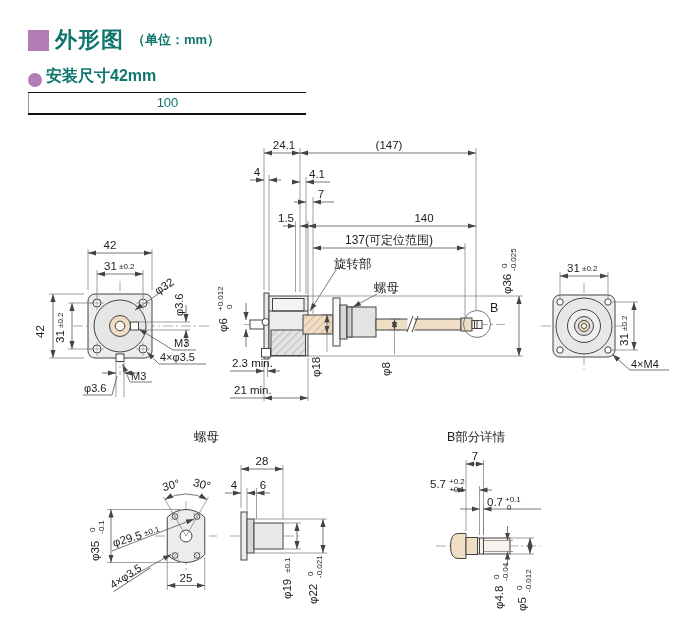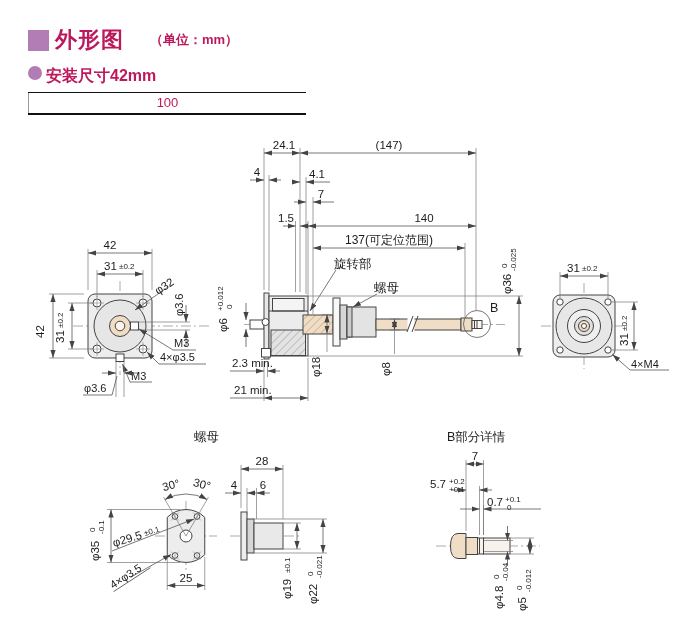--- a/index.html
+++ b/index.html
@@ -1,23 +1,23 @@
 <!DOCTYPE html>
 <html><head>
 <meta charset="utf-8">
 <style>
   html,body{margin:0;padding:0;background:#fff}
   #page{position:relative;width:698px;height:642px;background:#fff;overflow:hidden;
-        font-family:"Liberation Sans","DejaVu Sans",sans-serif;color:#be185d}
+        font-family:"Liberation Sans","DejaVu Sans",sans-serif;color:#0f766e}
   
   .t1{position:absolute;left:28px;top:25px;display:flex;align-items:center;gap:6px}
   .sq{width:21px;height:21px;background:#b27cb5}
   .ttl{font-size:22px;font-weight:bold;letter-spacing:1px}
-  .unit{font-size:13px;font-weight:bold;margin-left:20px}
-  .t2{position:absolute;left:28px;top:66px;display:flex;align-items:flex-start;gap:4px}
+  .unit{font-size:13px;font-weight:bold;margin-left:2px}
+  .t2{position:absolute;left:28px;top:66px;display:flex;align-items:flex-end;gap:4px}
   .dot{width:14px;height:14px;border-radius:50%;background:#b27cb5}
   .sub{font-size:16px;font-weight:bold}
   
   .tbl{position:absolute;left:28px;top:92px;width:278px;border-top:1.5px solid #111;
        border-bottom:2.5px solid #111;font-size:13px}
   .tbl .hd{display:flex;background:#e9e9e9;border-bottom:1px solid #111}
   .tbl .rw{display:flex}
   .tbl .c{flex:1;text-align:center;padding:2px 0 3px 0}
   .tbl .c2{border-left:1px solid #999}
   .tbl .pn{font-weight:bold;font-size:13.5px}

